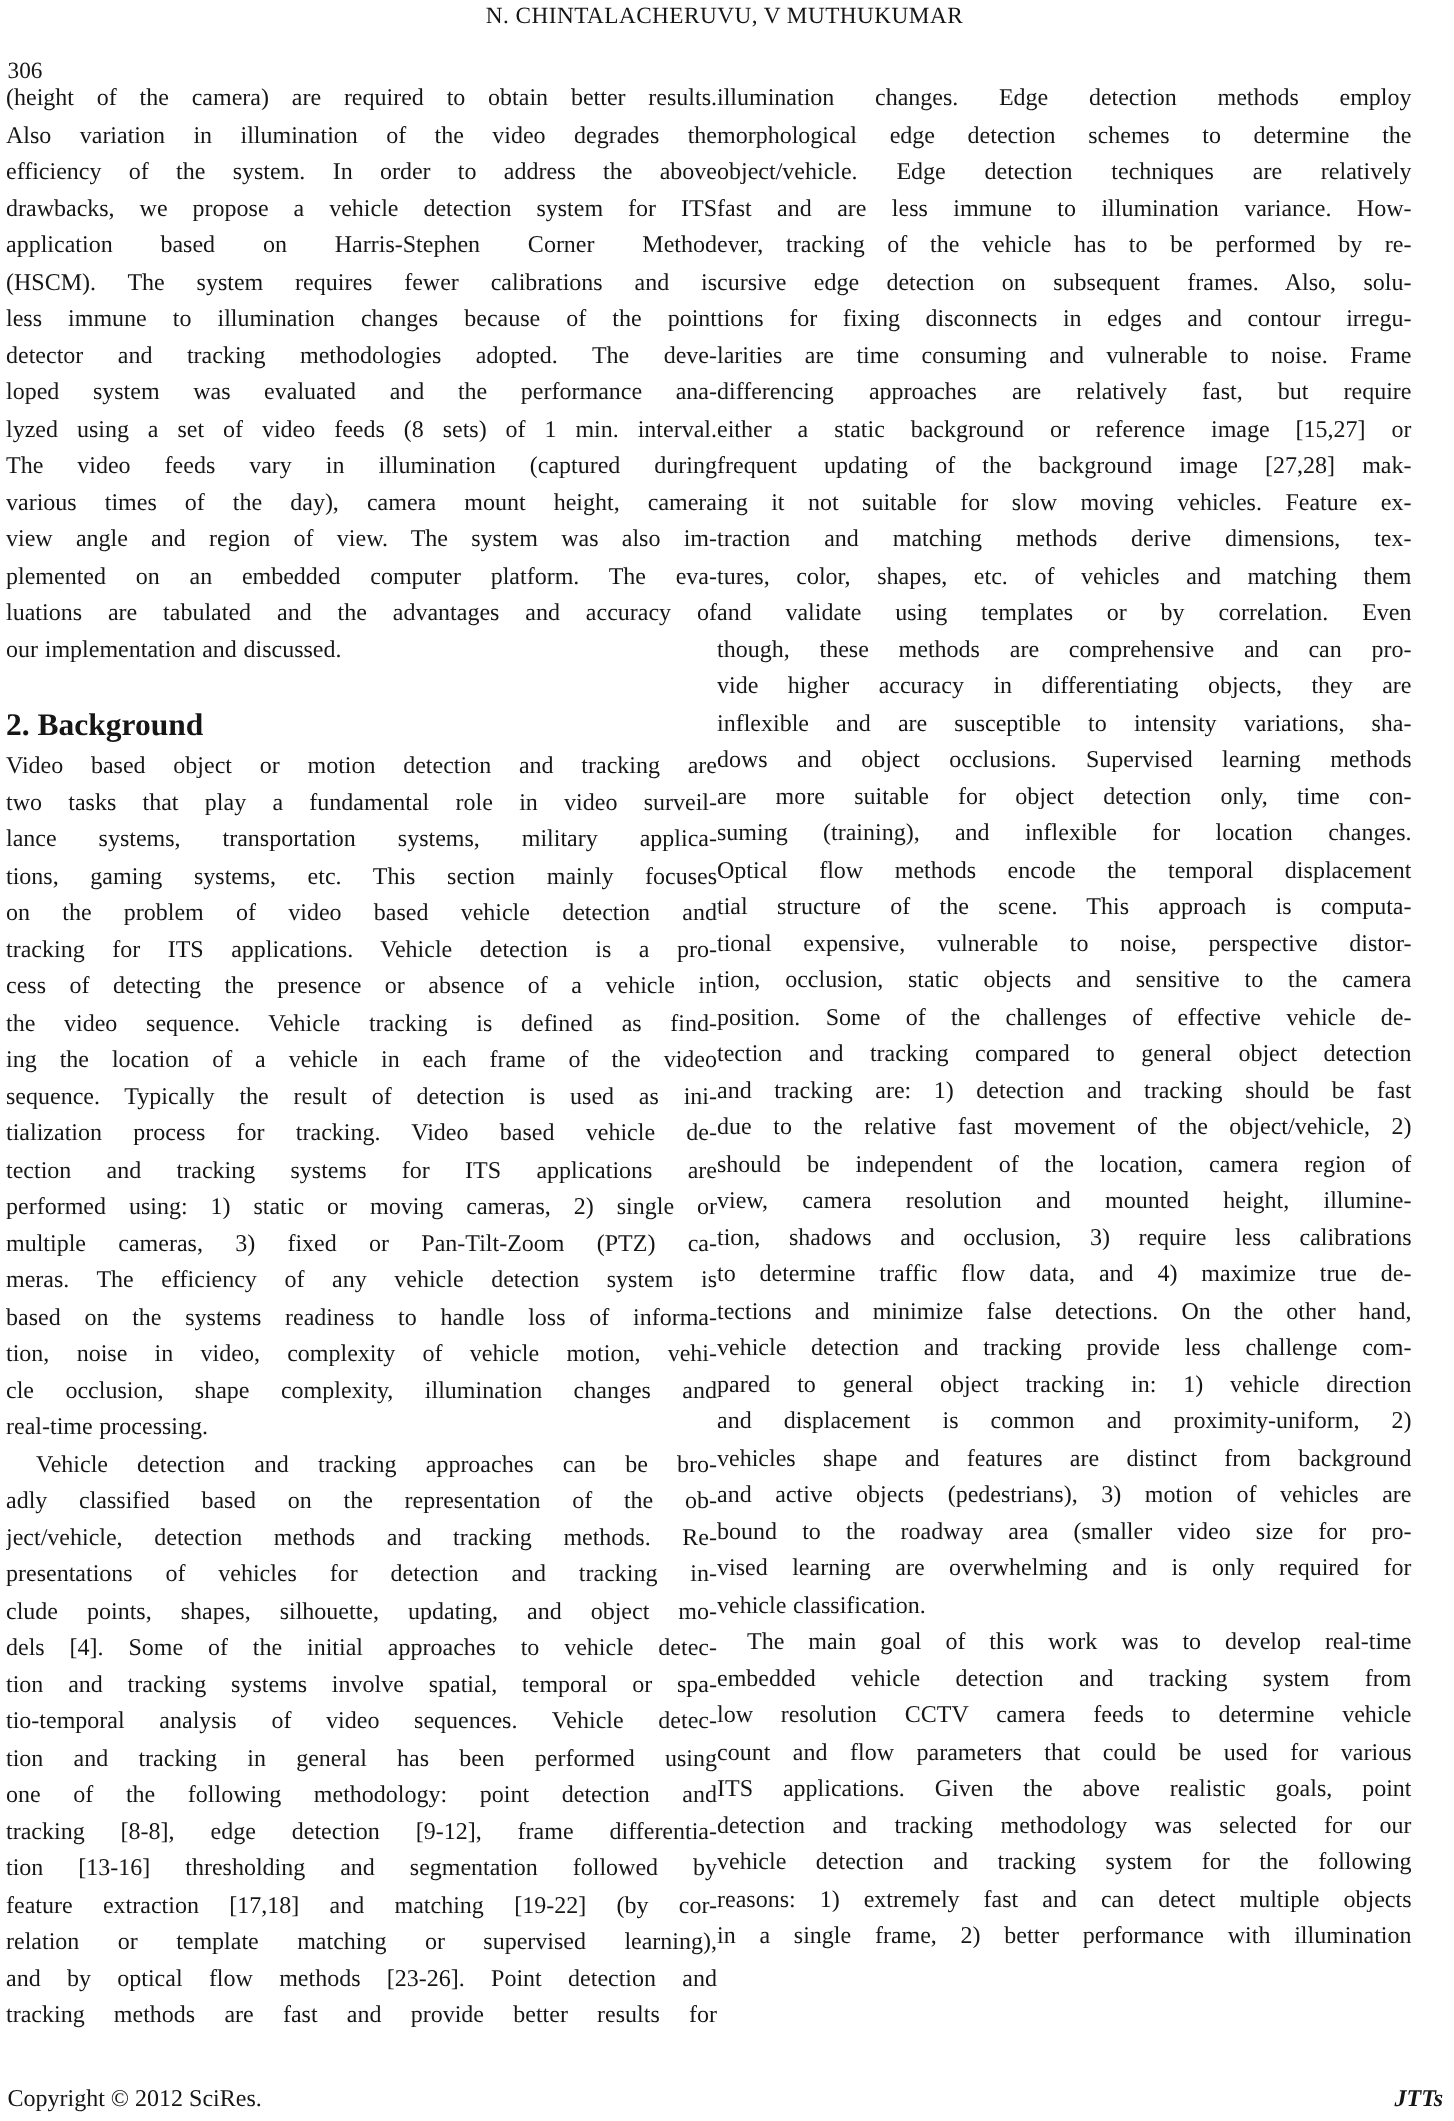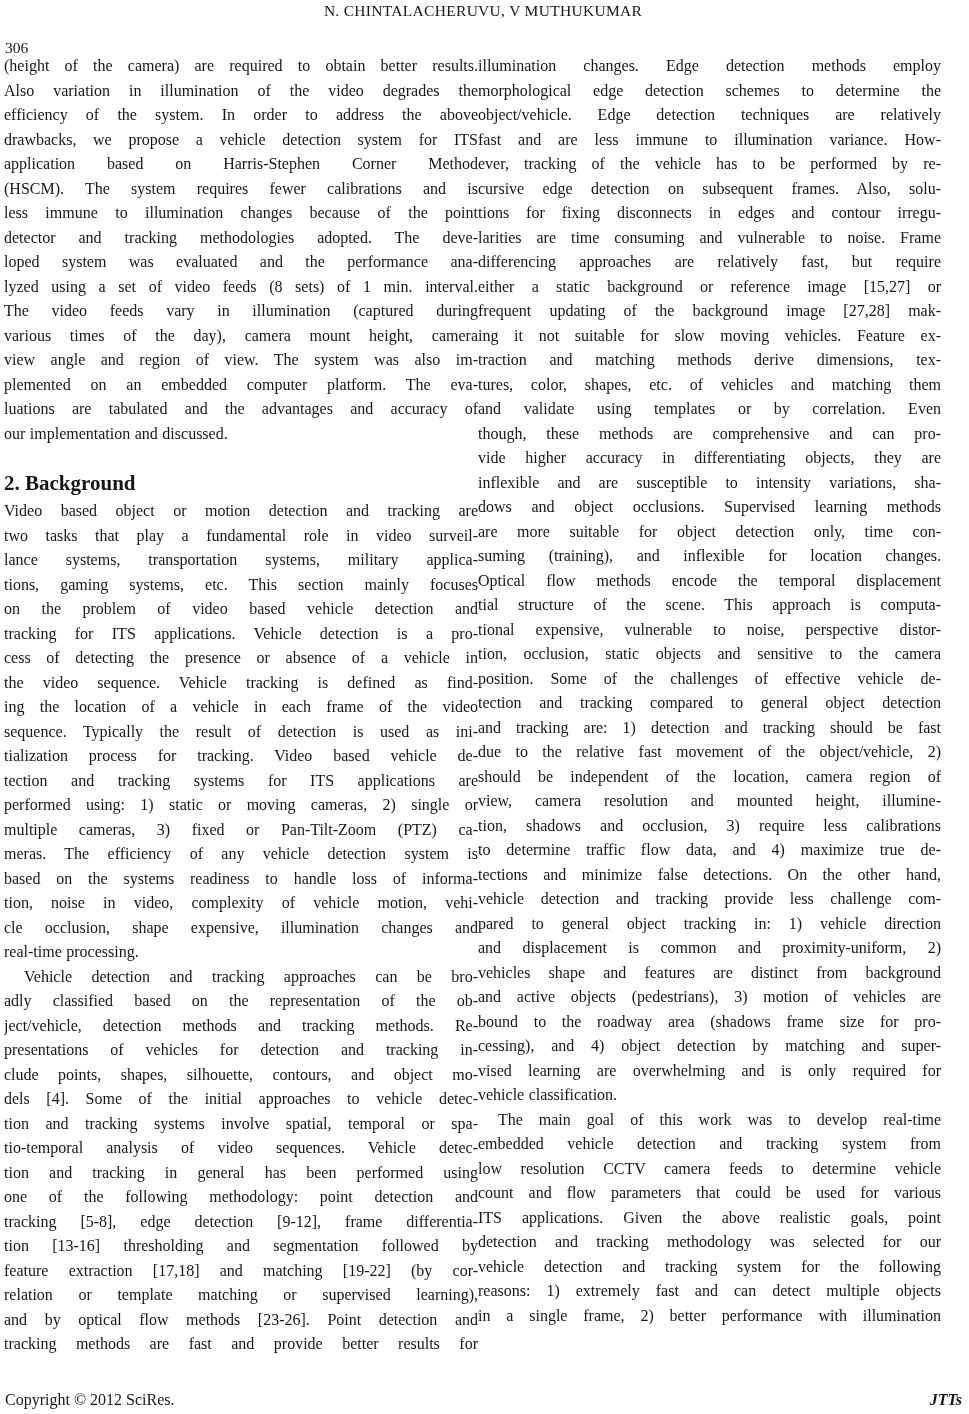--- a/index.html
+++ b/index.html
@@ -79,33 +79,33 @@
         <div class="line">the video sequence. Vehicle tracking is defined as find-</div>
         <div class="line">ing the location of a vehicle in each frame of the video</div>
         <div class="line">sequence. Typically the result of detection is used as ini-</div>
         <div class="line">tialization process for tracking. Video based vehicle de-</div>
         <div class="line">tection and tracking systems for ITS applications are</div>
         <div class="line">performed using: 1) static or moving cameras, 2) single or</div>
         <div class="line">multiple cameras, 3) fixed or Pan-Tilt-Zoom (PTZ) ca-</div>
         <div class="line">meras. The efficiency of any vehicle detection system is</div>
         <div class="line">based on the systems readiness to handle loss of informa-</div>
         <div class="line">tion, noise in video, complexity of vehicle motion, vehi-</div>
-        <div class="line">cle occlusion, shape expensive, illumination changes and</div>
+        <div class="line">cle occlusion, shape complexity, illumination changes and</div>
         <div class="line flush">real-time processing.</div>
         <div class="line indent">Vehicle detection and tracking approaches can be bro-</div>
         <div class="line">adly classified based on the representation of the ob-</div>
         <div class="line">ject/vehicle, detection methods and tracking methods. Re-</div>
         <div class="line">presentations of vehicles for detection and tracking in-</div>
-        <div class="line">clude points, shapes, silhouette, contours, and object mo-</div>
+        <div class="line">clude points, shapes, silhouette, updating, and object mo-</div>
         <div class="line">dels [4]. Some of the initial approaches to vehicle detec-</div>
         <div class="line">tion and tracking systems involve spatial, temporal or spa-</div>
         <div class="line">tio-temporal analysis of video sequences. Vehicle detec-</div>
         <div class="line">tion and tracking in general has been performed using</div>
         <div class="line">one of the following methodology: point detection and</div>
-        <div class="line">tracking [5-8], edge detection [9-12], frame differentia-</div>
+        <div class="line">tracking [8-8], edge detection [9-12], frame differentia-</div>
         <div class="line">tion [13-16] thresholding and segmentation followed by</div>
         <div class="line">feature extraction [17,18] and matching [19-22] (by cor-</div>
         <div class="line">relation or template matching or supervised learning),</div>
         <div class="line">and by optical flow methods [23-26]. Point detection and</div>
         <div class="line">tracking methods are fast and provide better results for</div>
       </div>
     <div class="column right">
         <div class="line">illumination changes. Edge detection methods employ</div>
         <div class="line">morphological edge detection schemes to determine the</div>
         <div class="line">object/vehicle. Edge detection techniques are relatively</div>
@@ -138,22 +138,21 @@
         <div class="line">should be independent of the location, camera region of</div>
         <div class="line">view, camera resolution and mounted height, illumine-</div>
         <div class="line">tion, shadows and occlusion, 3) require less calibrations</div>
         <div class="line">to determine traffic flow data, and 4) maximize true de-</div>
         <div class="line">tections and minimize false detections. On the other hand,</div>
         <div class="line">vehicle detection and tracking provide less challenge com-</div>
         <div class="line">pared to general object tracking in: 1) vehicle direction</div>
         <div class="line">and displacement is common and proximity-uniform, 2)</div>
         <div class="line">vehicles shape and features are distinct from background</div>
         <div class="line">and active objects (pedestrians), 3) motion of vehicles are</div>
-        <div class="line">bound to the roadway area (shadows frame size for pro-</div>
-        <div class="line">cessing), and 4) object detection by matching and super-</div>
+        <div class="line">bound to the roadway area (smaller video size for pro-</div>
         <div class="line">vised learning are overwhelming and is only required for</div>
         <div class="line flush">vehicle classification.</div>
         <div class="line indent">The main goal of this work was to develop real-time</div>
         <div class="line">embedded vehicle detection and tracking system from</div>
         <div class="line">low resolution CCTV camera feeds to determine vehicle</div>
         <div class="line">count and flow parameters that could be used for various</div>
         <div class="line">ITS applications. Given the above realistic goals, point</div>
         <div class="line">detection and tracking methodology was selected for our</div>
         <div class="line">vehicle detection and tracking system for the following</div>
         <div class="line">reasons: 1) extremely fast and can detect multiple objects</div>

